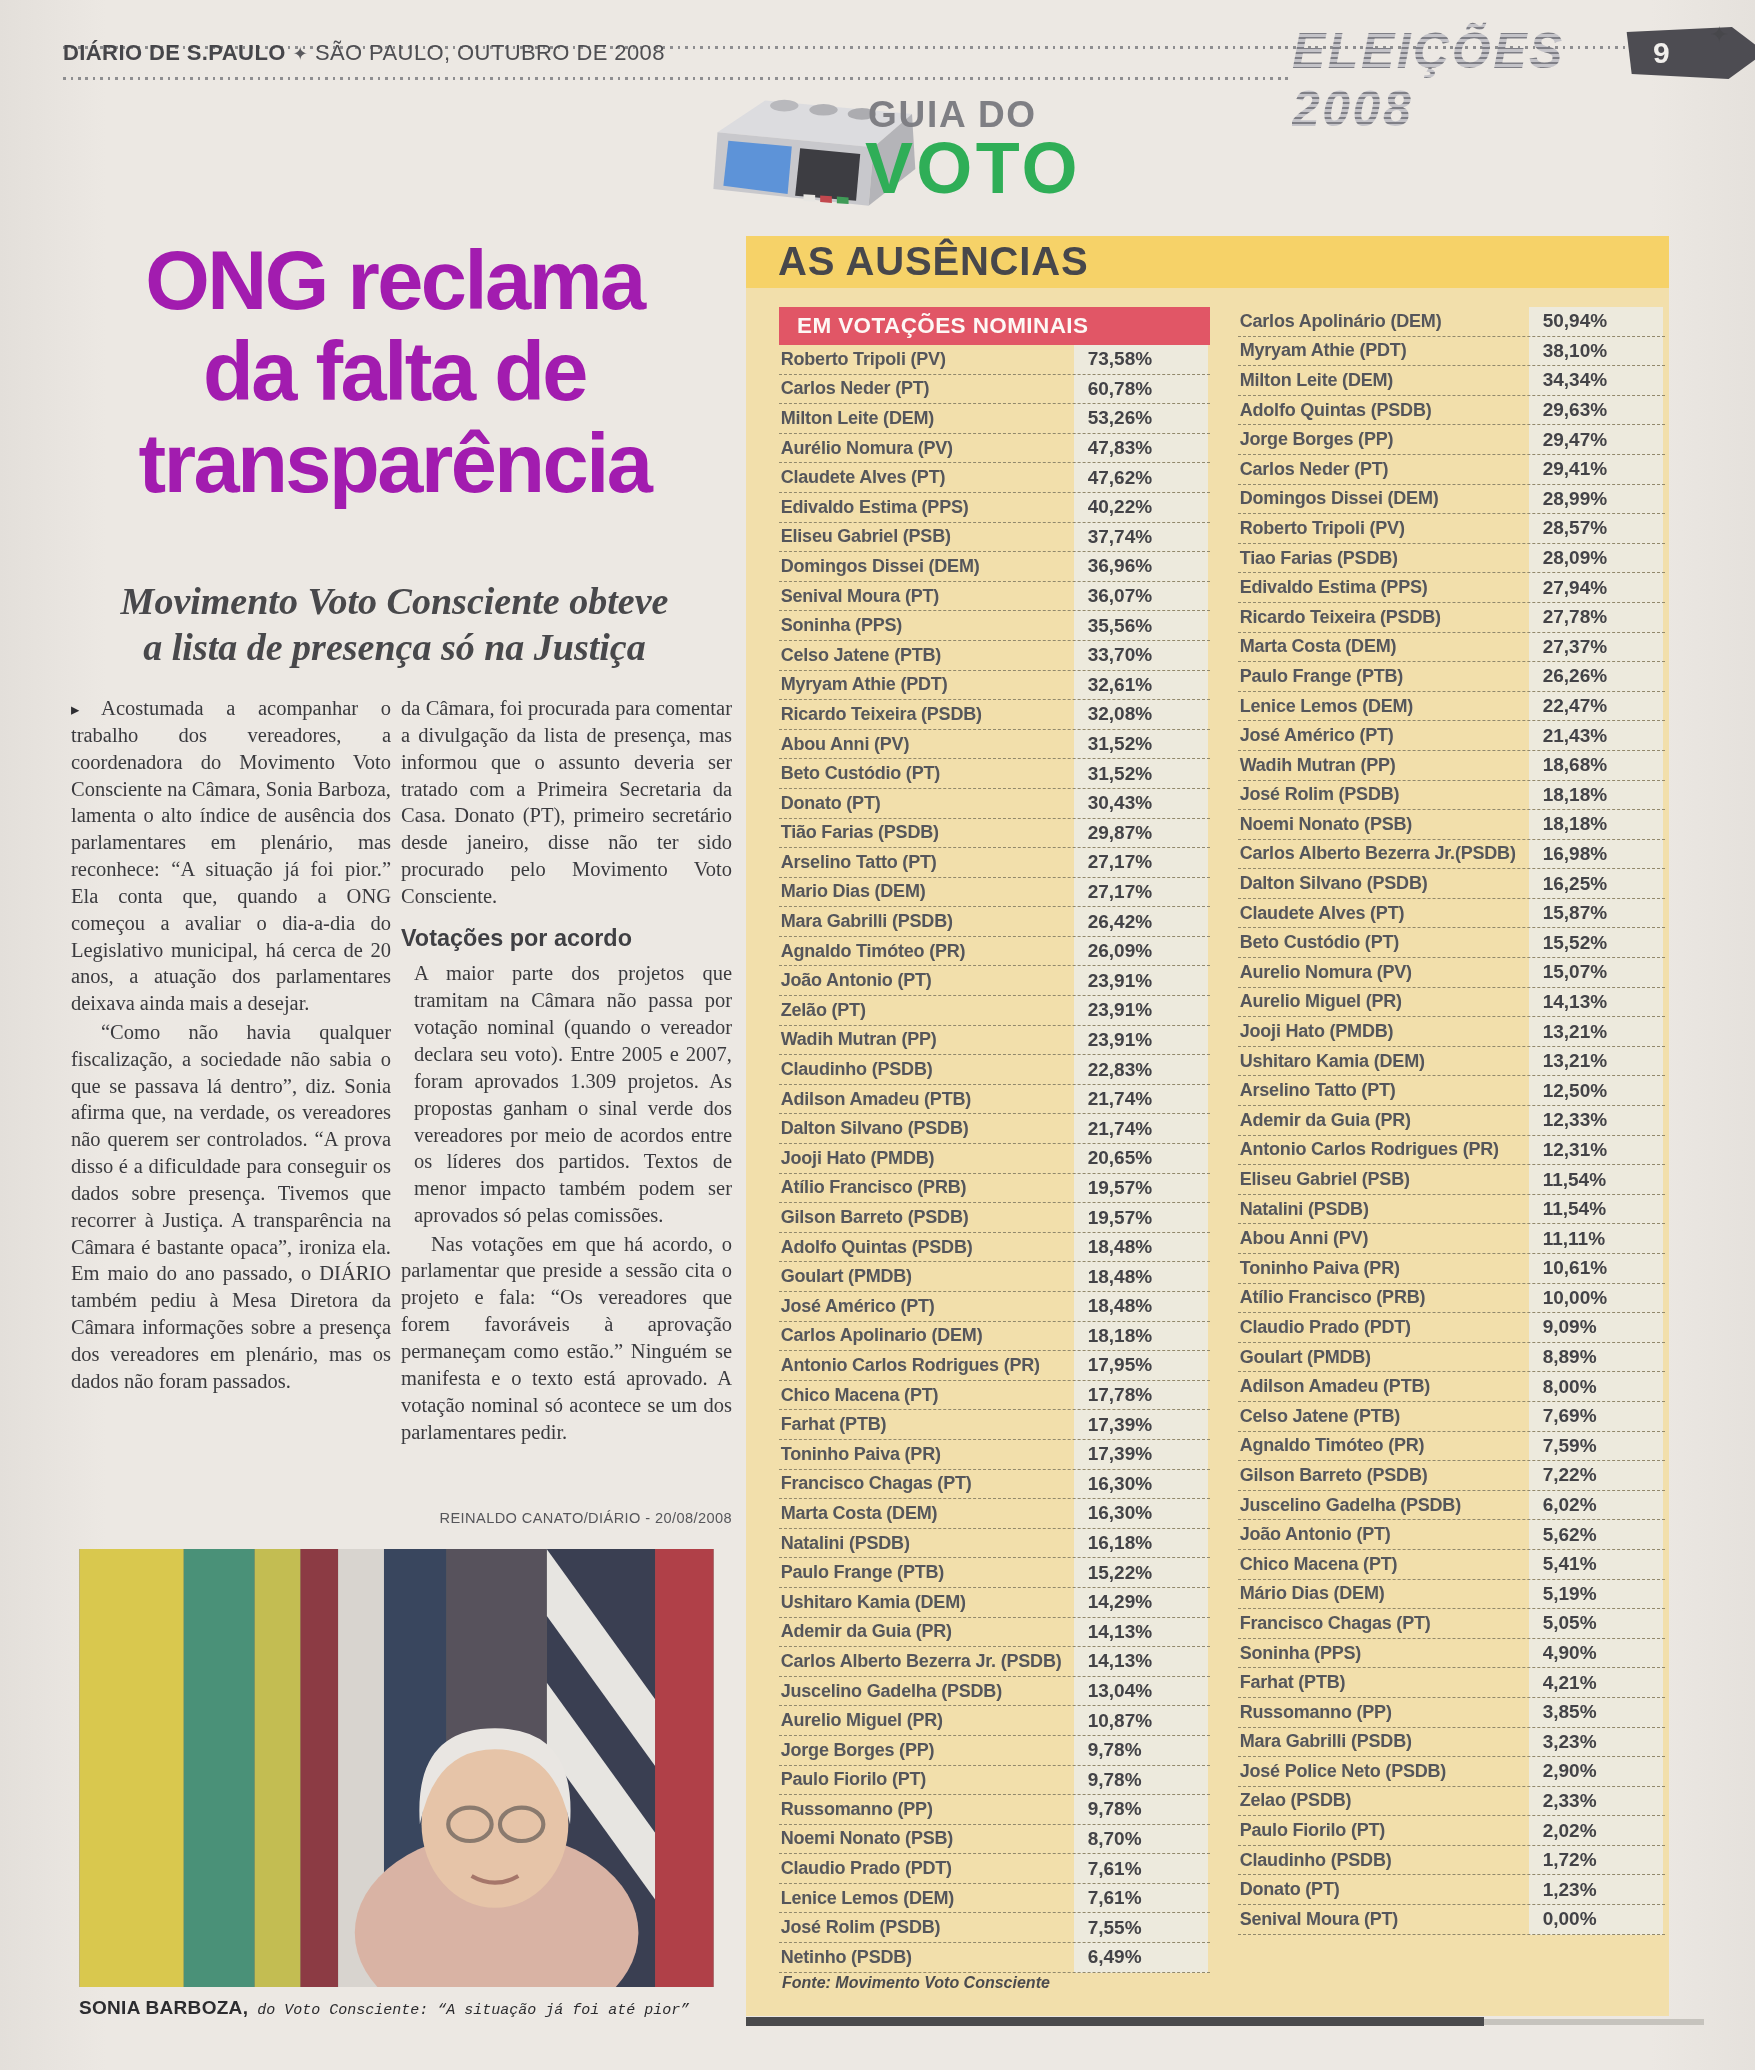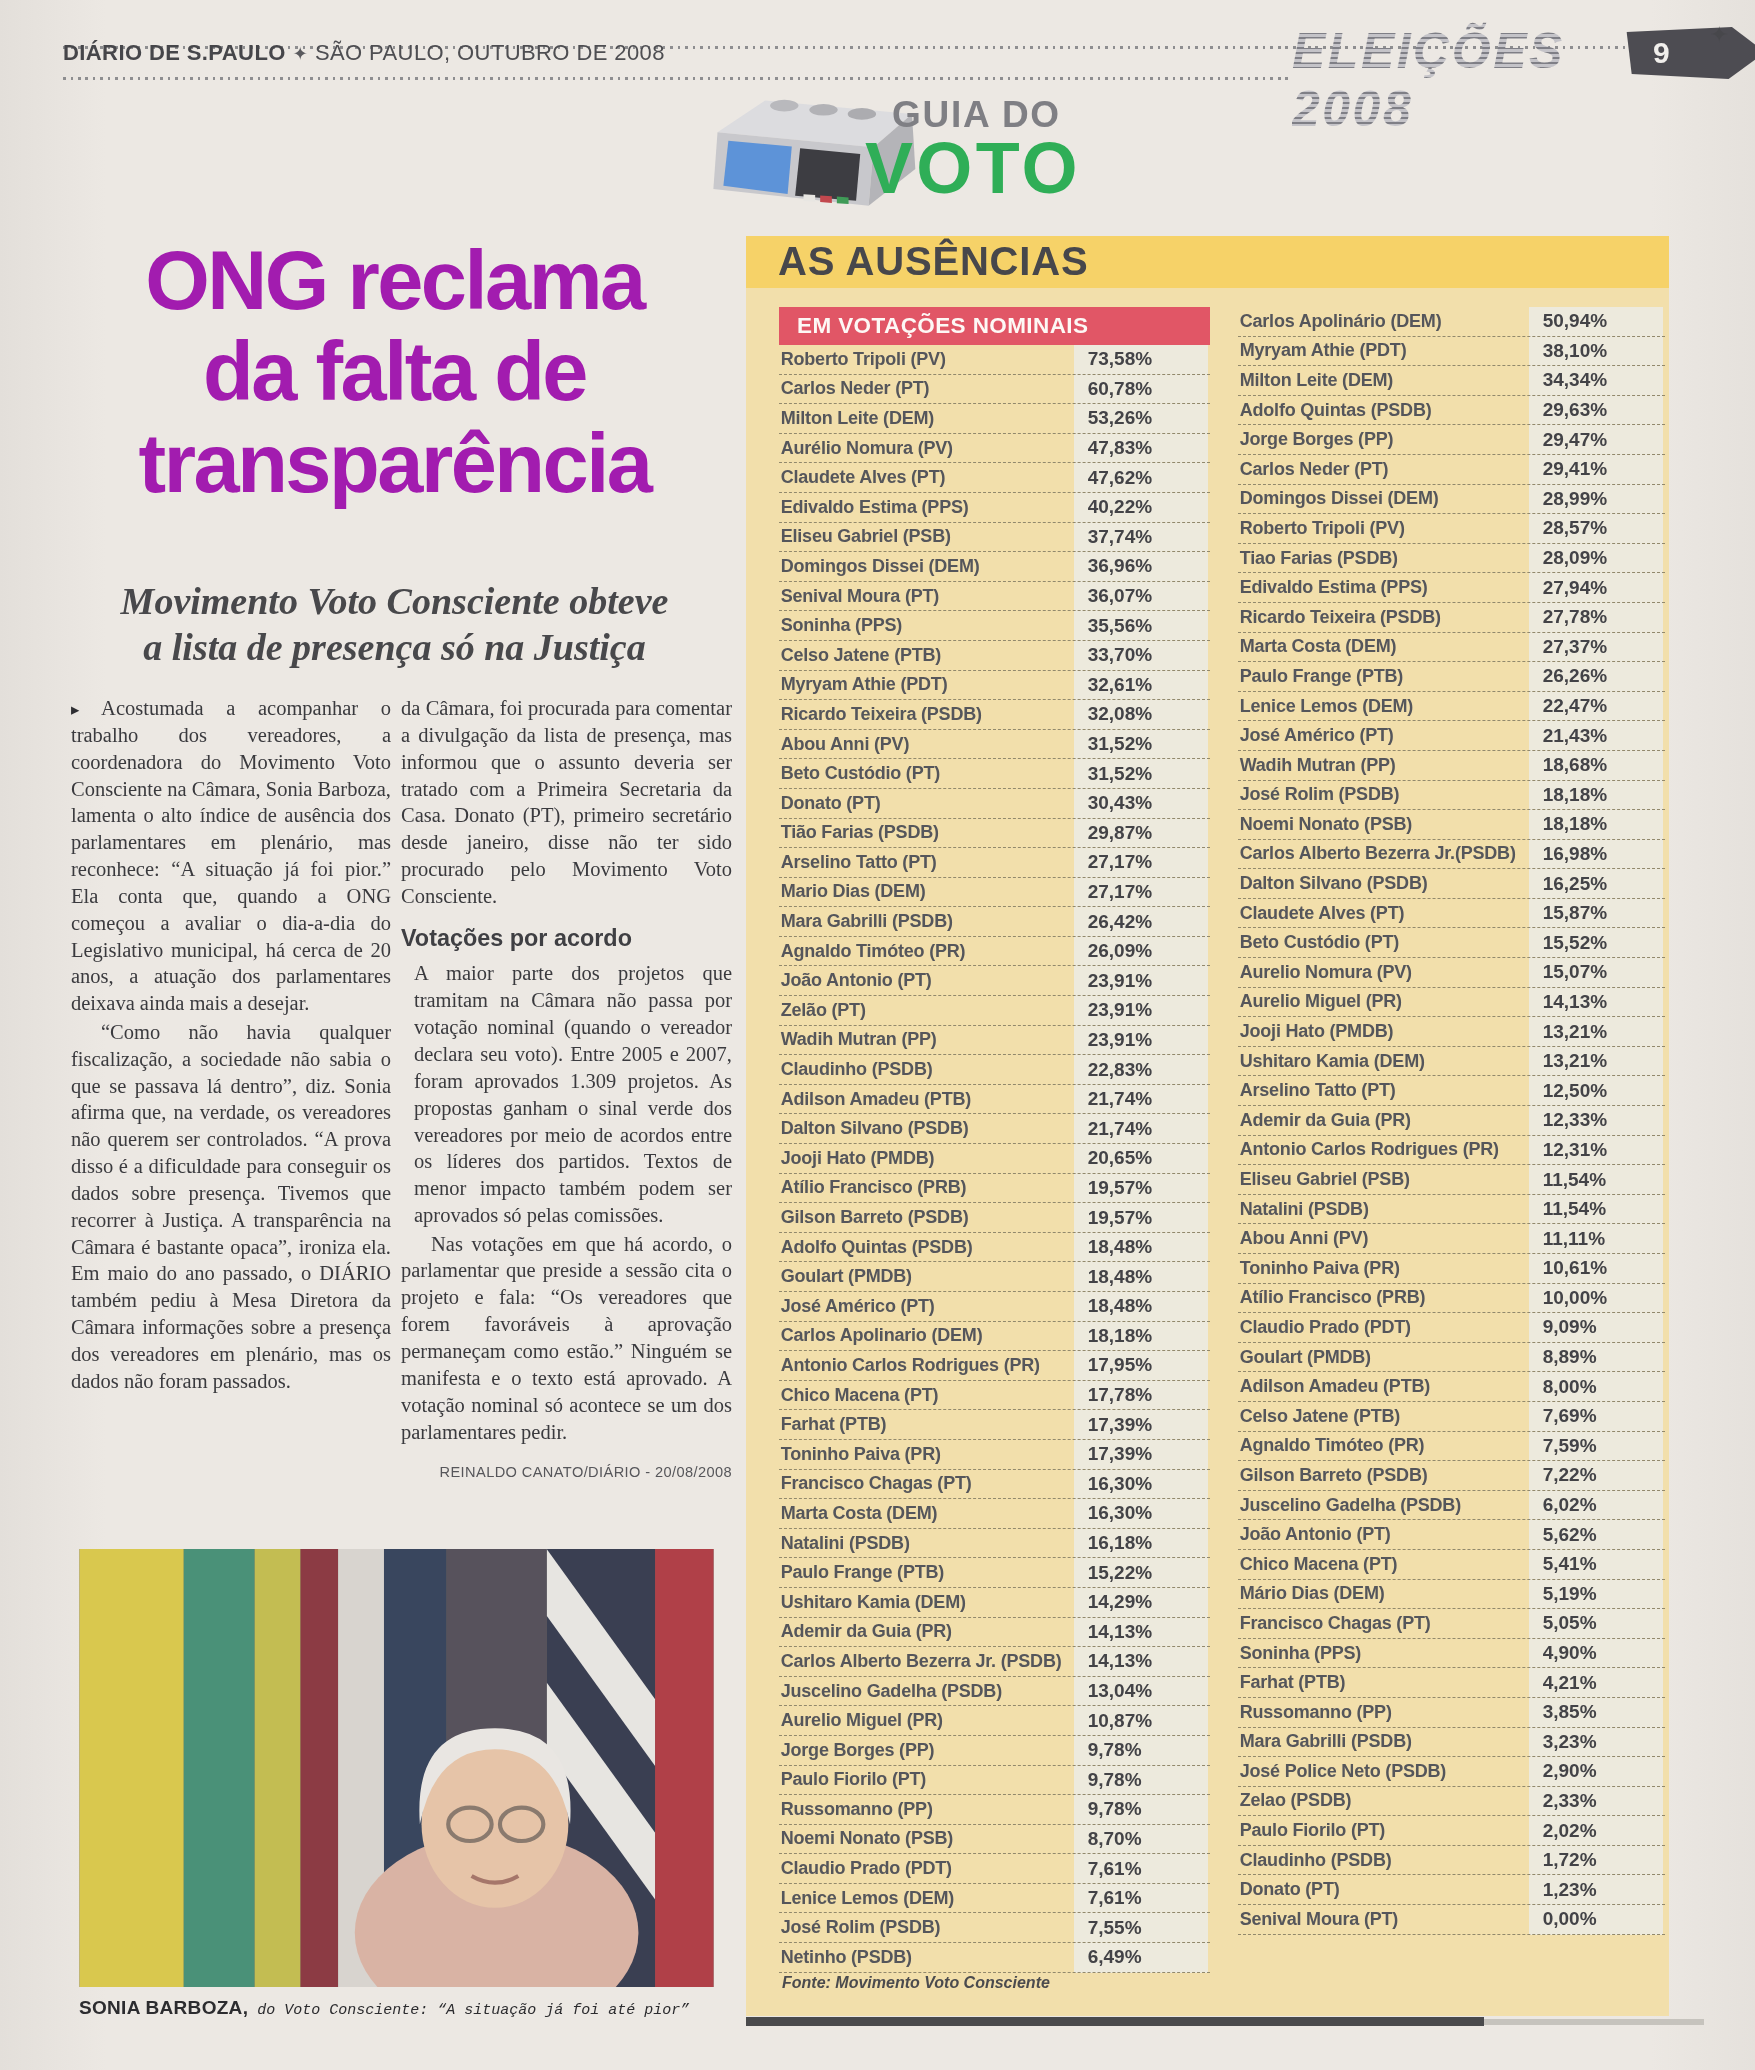--- a/index.html
+++ b/index.html
@@ -34,21 +34,21 @@
       color:transparent;
     }
   }
   .page-arrow { top:27px; left:1625px; }
   .page-arrow .num {
     position:absolute; top:9.2px; left:28px; color:#f1efec; font-size:30px; font-weight:bold;
   }
   .print-mark { top:22px; left:1710px; color:#47474b; font-size:22px; }
 
   
-  .guia-top { top:94px; left:868px; font-size:37px; font-weight:bold; letter-spacing:1.7px; color:#7f7f84;margin-left:24px; }
+  .guia-top { top:94px; left:868px; font-size:37px; font-weight:bold; letter-spacing:1.7px; color:#7f7f84; }
   .guia-voto { top:127px; left:865px; font-size:72px; font-weight:bold; letter-spacing:3.3px; color:#2fae57; }
 
   
   .headline {
     top:235px; left:46px; width:697px; text-align:center;
     font-size:83px; line-height:1.1; font-weight:bold; letter-spacing:-2.5px;
     color:#a21caf; white-space:pre-line;
   }
   .subhead {
     top:578px; left:46px; width:697px; text-align:center;
@@ -65,21 +65,21 @@
   .col2 { top:695px; left:401px; width:331px; }
   .col1 .part:first-child p:first-child::before {
     content:"▸ "; color:#2e2e32; font-size:16.7px;
   }
   .col2 .part2 p:first-child { text-indent:0;margin-left:13px; }
   .section-head {
     font-family:"Liberation Sans", sans-serif; font-weight:bold;
     font-size:23.4px; color:#3f3f43; margin:13.4px 0 6.7px 0; text-align:left;
   }
   .photo-credit {
-    top:1464px; left:401px; width:331px; text-align:right;
+    top:1510px; left:401px; width:331px; text-align:right;
     font-size:14.6px; letter-spacing:0.4px; color:#56565a;
   }
   .photo { top:1549px; left:79px; }
   .caption { top:1997px; left:79px; width:660px; font-size:19px; color:#2c2c2f; }
   .caption .lead { font-weight:bold; letter-spacing:0.3px; }
   .caption .rest { font-family:Liberation Mono, monospace; font-style:italic; font-size:15px; }
 
   
   .panel { top:236px; left:746px; width:923px; height:1780px; background:#f2dfab; }
   .panel-band { position:absolute; top:0; left:0; width:100%; height:52px; background:#f6d268; }

